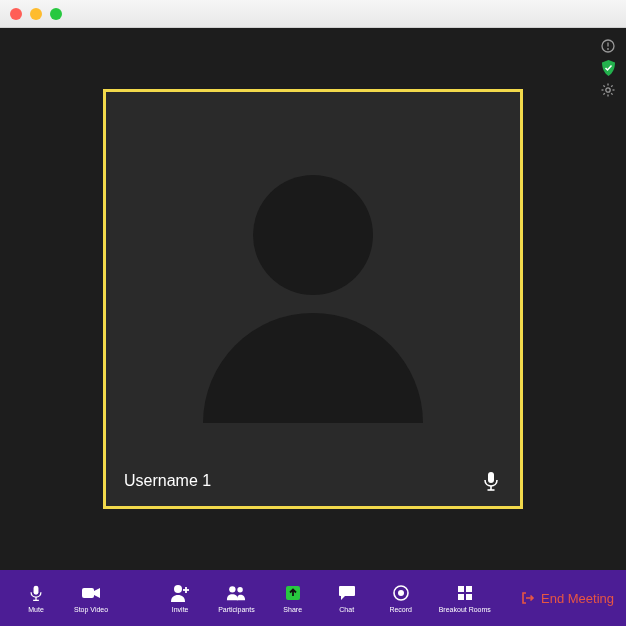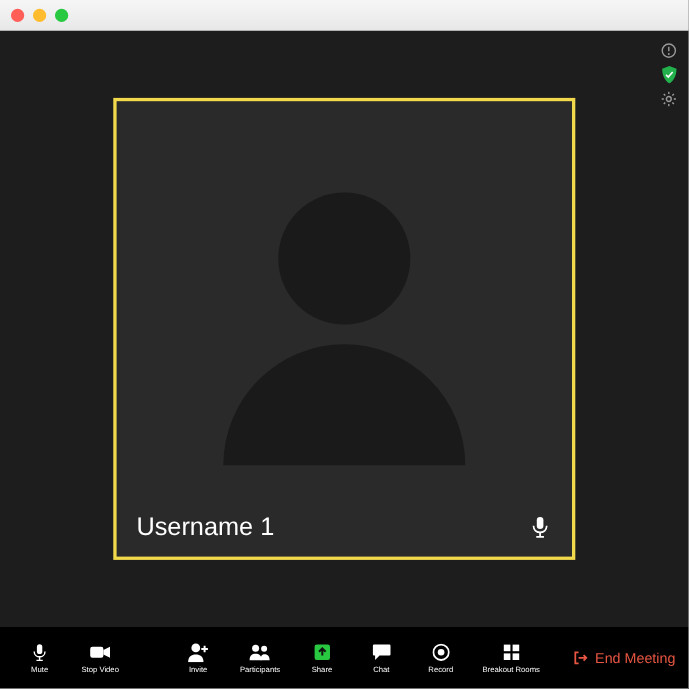--- a/index.html
+++ b/index.html
@@ -12,23 +12,23 @@
 .tl-yellow { background: #febc2e; }
 .tl-green { background: #28c840; }
 .content { flex: 1; background: #1d1d1d; position: relative; display: flex; align-items: center; justify-content: center; }
 .status-col { position: absolute; top: 10px; right: 10px; display: flex; flex-direction: column; gap: 6px; align-items: center; }
 .status-icon { width: 16px; height: 16px; display: flex; align-items: center; justify-content: center; }
 .video-tile { width: 420px; height: 420px; border: 3px solid #f2d94b; background: #2a2a2a; position: relative; display: flex; align-items: center; justify-content: center; }
 .avatar { position: relative; }
 .avatar-head { width: 120px; height: 120px; border-radius: 50%; background: #1a1a1a; margin: 0 auto; }
 .avatar-body { width: 220px; height: 110px; background: #1a1a1a; border-radius: 110px 110px 0 0; margin-top: 18px; }
 .tile-footer { position: absolute; bottom: 14px; left: 18px; right: 18px; display: flex; justify-content: space-between; align-items: center; }
-.tile-name { color: #fff; font-size: 23px; }
+.tile-name { color: #fff; font-size: 16px; }
 .tile-mic { width: 22px; height: 22px; }
-.toolbar { height: 56px; background: #000000; display: flex; padding: 0 12px; }
+.toolbar { height: 56px; background: #4c1d95; display: flex; padding: 0 12px; }
 .left-group { display: flex; gap: 6px; }
 .center-group { display: flex; gap: 6px; margin-left: 40px; }
 .right-group { margin-left: auto; display: flex; align-items: center; gap: 6px; cursor: pointer; }
 .tb-btn { display: flex; flex-direction: column; align-items: center; justify-content: center; gap: 3px; padding: 4px 8px; cursor: pointer; min-width: 48px; }
 .tb-icon { width: 20px; height: 20px; display: flex; align-items: center; justify-content: center; }
 .tb-label { color: #fff; font-size: 7px; white-space: nowrap; }
 .end-text { color: #e85642; font-size: 13px; font-weight: 500; }
 svg { display: block; }
 </style>
 </head>

